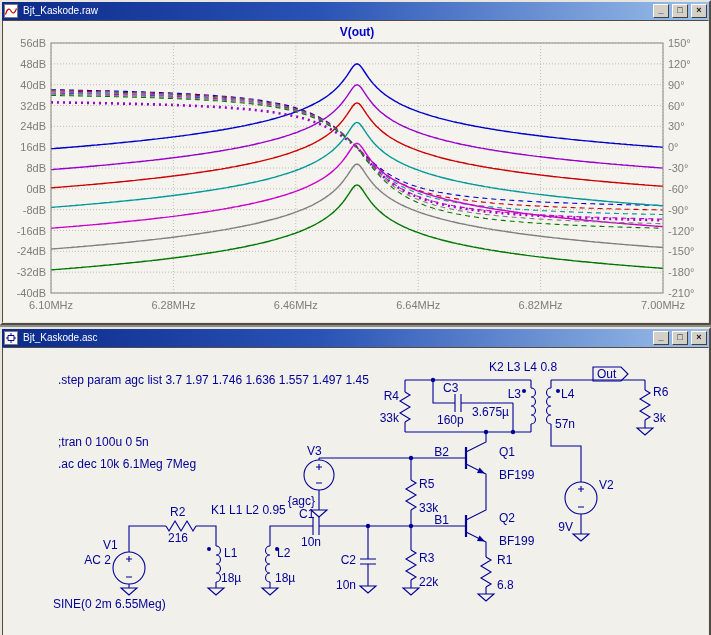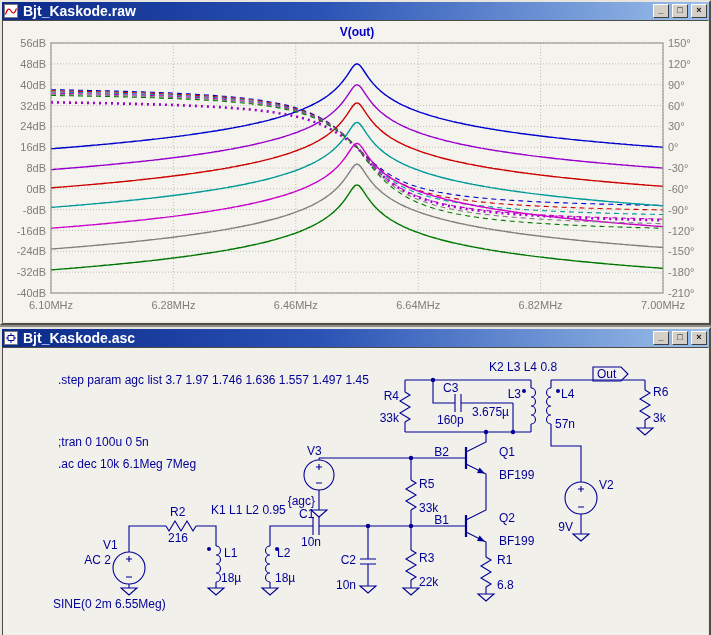--- a/index.html
+++ b/index.html
@@ -2,21 +2,21 @@
 <html><head>
 <meta charset="utf-8">
 <style>
   *{box-sizing:border-box;margin:0;padding:0}
   html,body{width:711px;height:635px;overflow:hidden;background:#8f8d85;font-family:"Liberation Sans",sans-serif}
   .win{position:absolute;left:0;width:711px;background:#d4d0c8;border:2px solid;border-color:#e8e5de #504d47 #504d47 #e8e5de;display:flex;flex-direction:column}
   #win-raw{top:0;height:325px}
   #win-asc{top:327px;height:366px}
   .tb{height:18px;flex:0 0 18px;display:flex;align-items:center;padding:1px 2px;gap:3px;
       background:linear-gradient(90deg,#0b2a8a 0%,#2a53b5 45%,#9cc0ea 100%)}
-  .tb .ttl{flex:1;color:#fff;font-size:14px;font-weight:bold;line-height:16px;white-space:nowrap;overflow:hidden;padding-left:2px}
+  .tb .ttl{flex:1;color:#fff;font-size:10px;font-weight:normal;line-height:16px;white-space:nowrap;overflow:hidden;padding-left:2px}
   .tbtn{width:16px;height:14px;flex:0 0 16px;background:#d4d0c8;border:1px solid;border-color:#fff #404040 #404040 #fff;
         font-size:9px;line-height:11px;text-align:center;color:#111;font-weight:bold;cursor:default}
   .wicon{width:14px;height:14px;flex:0 0 14px}
   .content{flex:1;position:relative;border:1px solid;border-color:#504d47 #e8e5de #e8e5de #504d47;overflow:hidden}
   #win-raw .content{background:#f4f3ee}
   #win-asc .content{background:#f1f0ea}
   svg{display:block}
   .gl{stroke:#bdbdb2;stroke-dasharray:1 2;stroke-width:1}
   .frame{fill:none;stroke:#8a8a82}
   .tick{font-size:11px;fill:#7e7e76}

